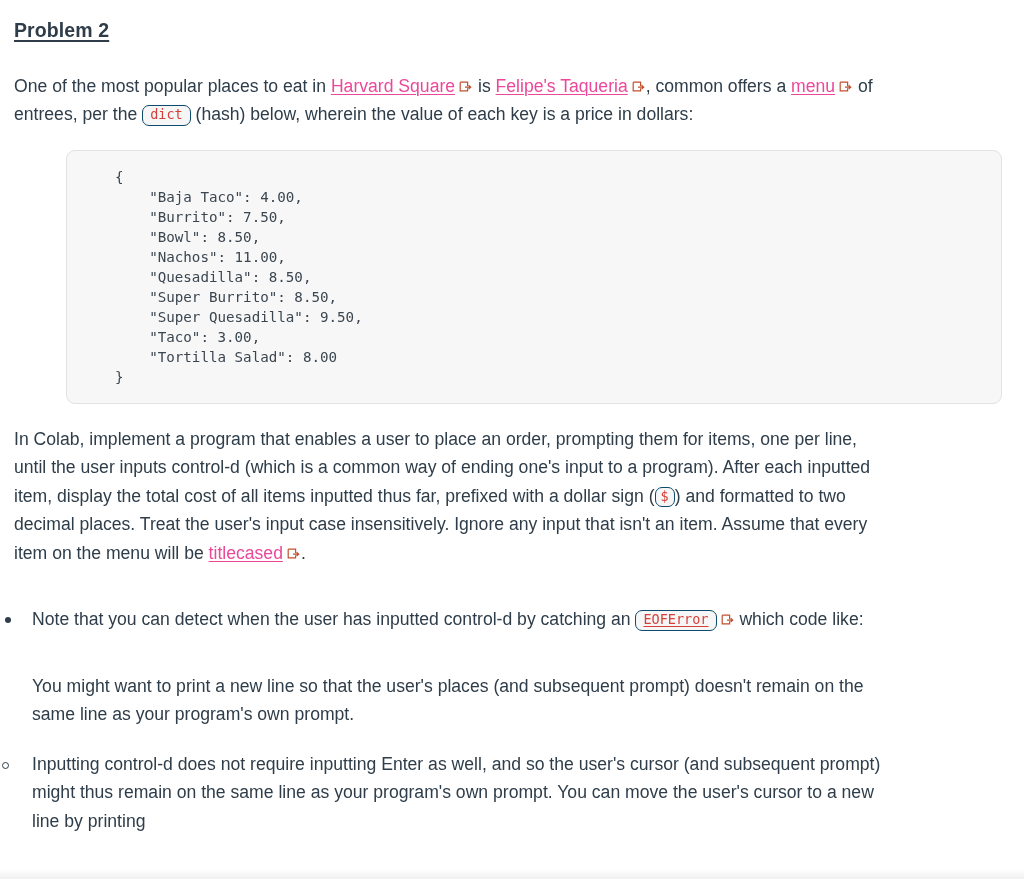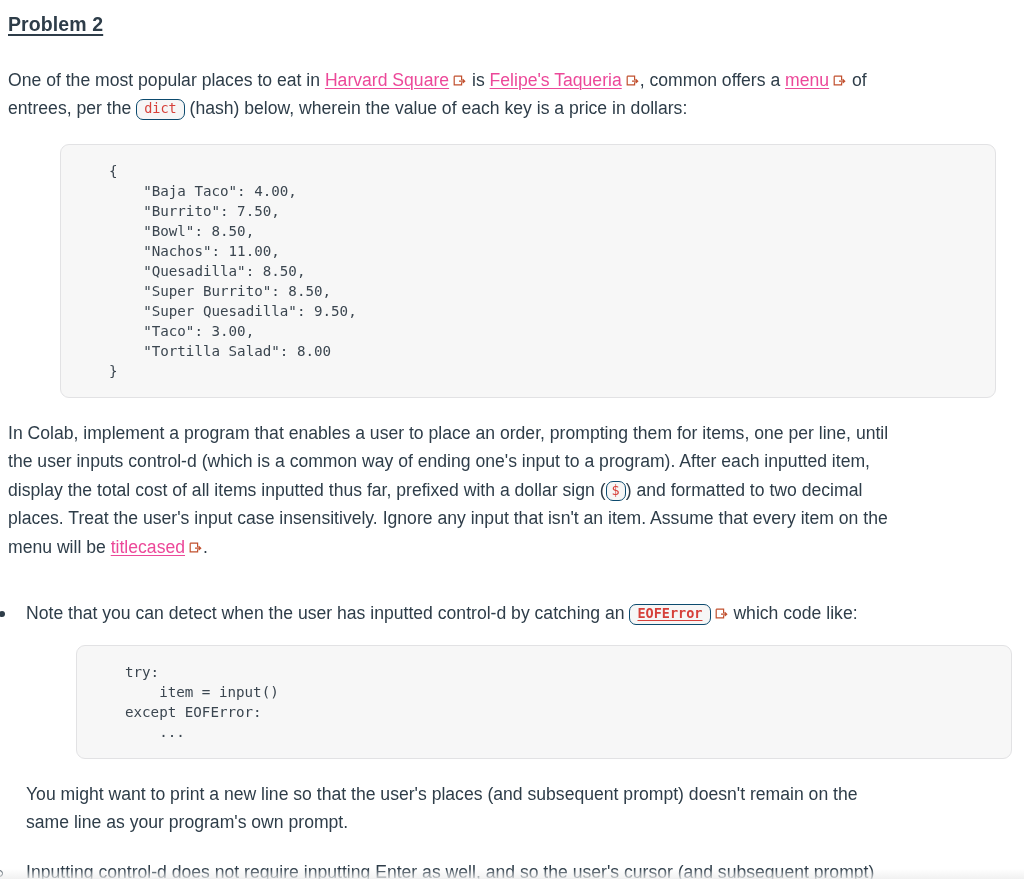--- a/index.html
+++ b/index.html
@@ -16,21 +16,21 @@
     color: #2e3d49;
     font-size: 17.6px;
     line-height: 1.62;
     -webkit-font-smoothing: antialiased;
   }
 
   .page {
     position: relative;
     width: 933px;
     height: 879px;
-    padding: 2px;
+    padding: 8px;
   }
 
   .content {
     padding: 0 34px 0 4px;
   }
 
   
   .problem-heading {
     font-size: 19.5px;
     font-weight: bold;
@@ -83,21 +83,20 @@
     white-space: nowrap;
     vertical-align: 1px;
     line-height: 1;
     display: inline-block;
   }
   code.chip.linked {
     text-decoration: underline;
     text-underline-offset: 2px;
     text-decoration-thickness: 1.3px;
     cursor: pointer;
-    font-weight: bold;
   }
   code.chip.narrow { padding: 2px 5px 3px 5px; }
 
   
   .codeblock {
     background: #f7f7f7;
     border: 1px solid #e2e2e4;
     border-radius: 9px;
     margin: 0 0 0 54px;
     padding: 16px 20px 16px 48px;
@@ -220,26 +219,20 @@
       <li class="hint-item">
         <span class="bullet"></span>
         <div class="hint-body">
           <p class="hint-sub"><span>Note that you can detect when the user has inputted control-d by catching an </span><code class="chip linked">EOFError</code><span class="extlink-icon"><svg width="13" height="13" viewBox="0 0 13 13">
                   <path d="M1.2 2.2 H8.6 V6.2 M1.2 2.2 V10.8 H8.6 V8.2" fill="none" stroke="#c1502e" stroke-width="1.2"></path>
                   <path d="M6.0 7.2 H11.6 M9.6 5.3 L11.7 7.2 L9.6 9.1" fill="none" stroke="#c1502e" stroke-width="1.2"></path>
                 </svg></span><span> which code like:</span></p>
 
           <div class="gap-small"></div>
 
-          <div class="codeblock cb-try hint-inner-code">
-            <pre>try:
-    item = input()
-except EOFError:
-    ...</pre>
-          </div>
 
           <div class="gap-med"></div>
 
           <p class="hint-sub">You might want to print a new line so that the user's places (and subsequent prompt) doesn't remain on the same line as your program's own prompt.</p>
         </div>
       </li>
 
       <div class="gap-med"></div>
 
       <li class="hint-item clipped">

